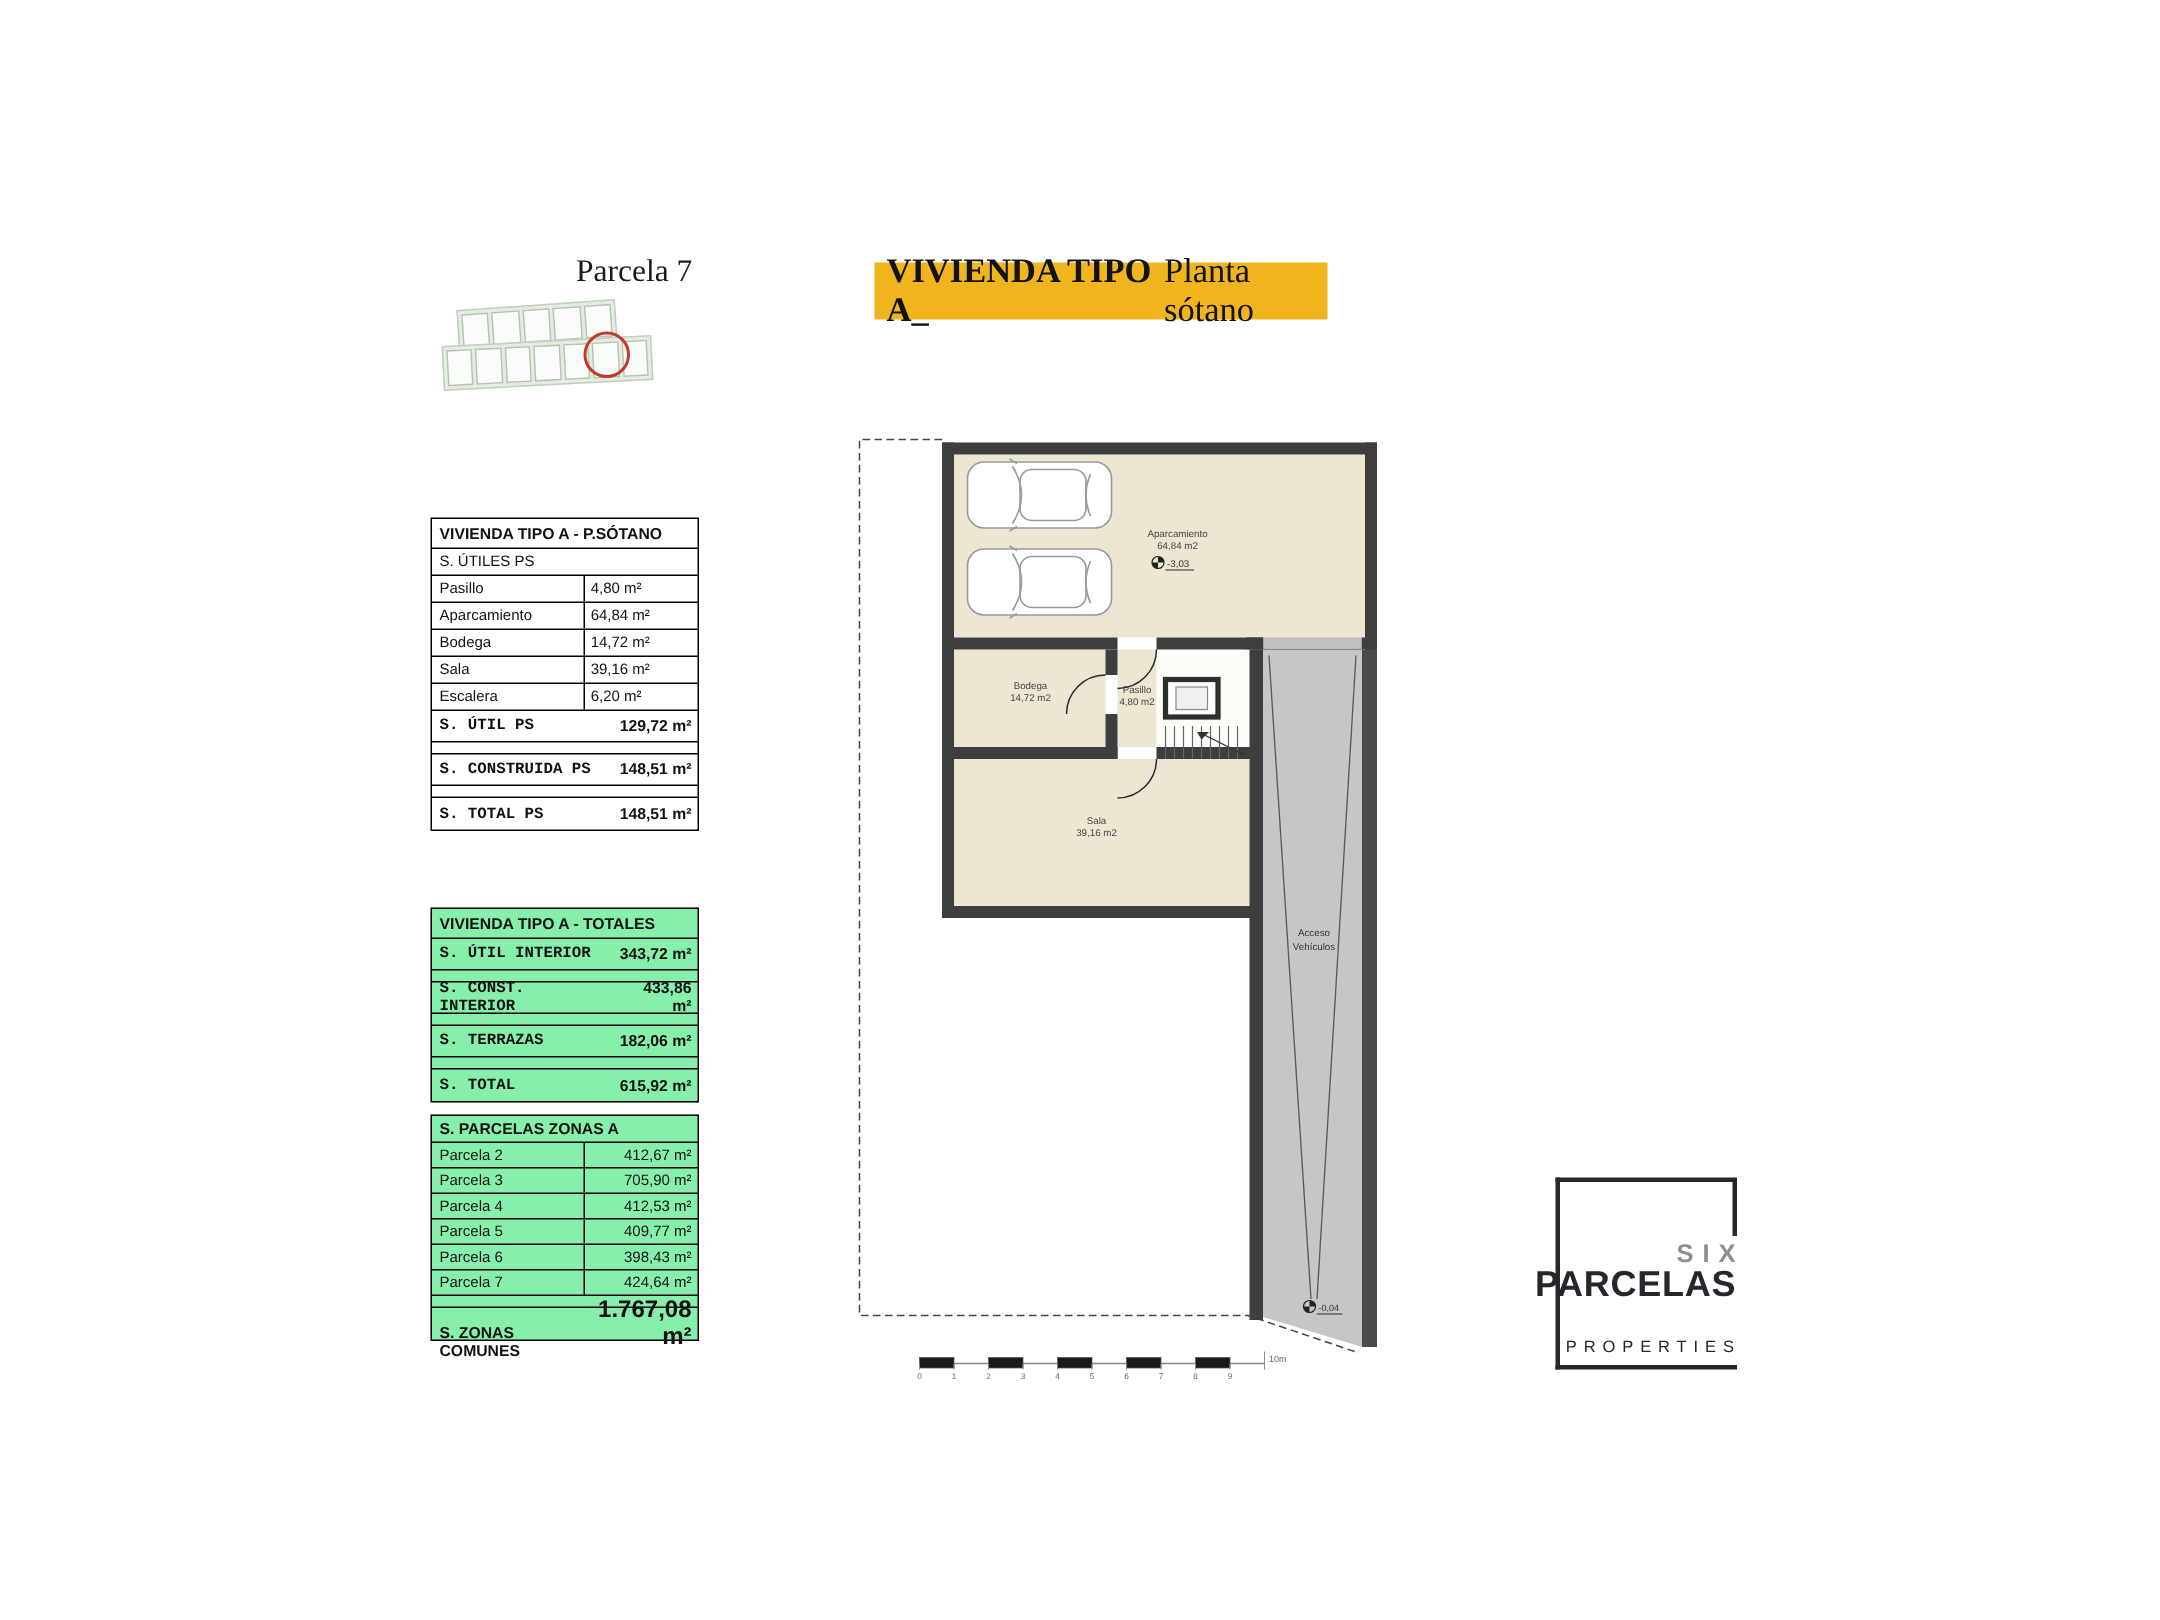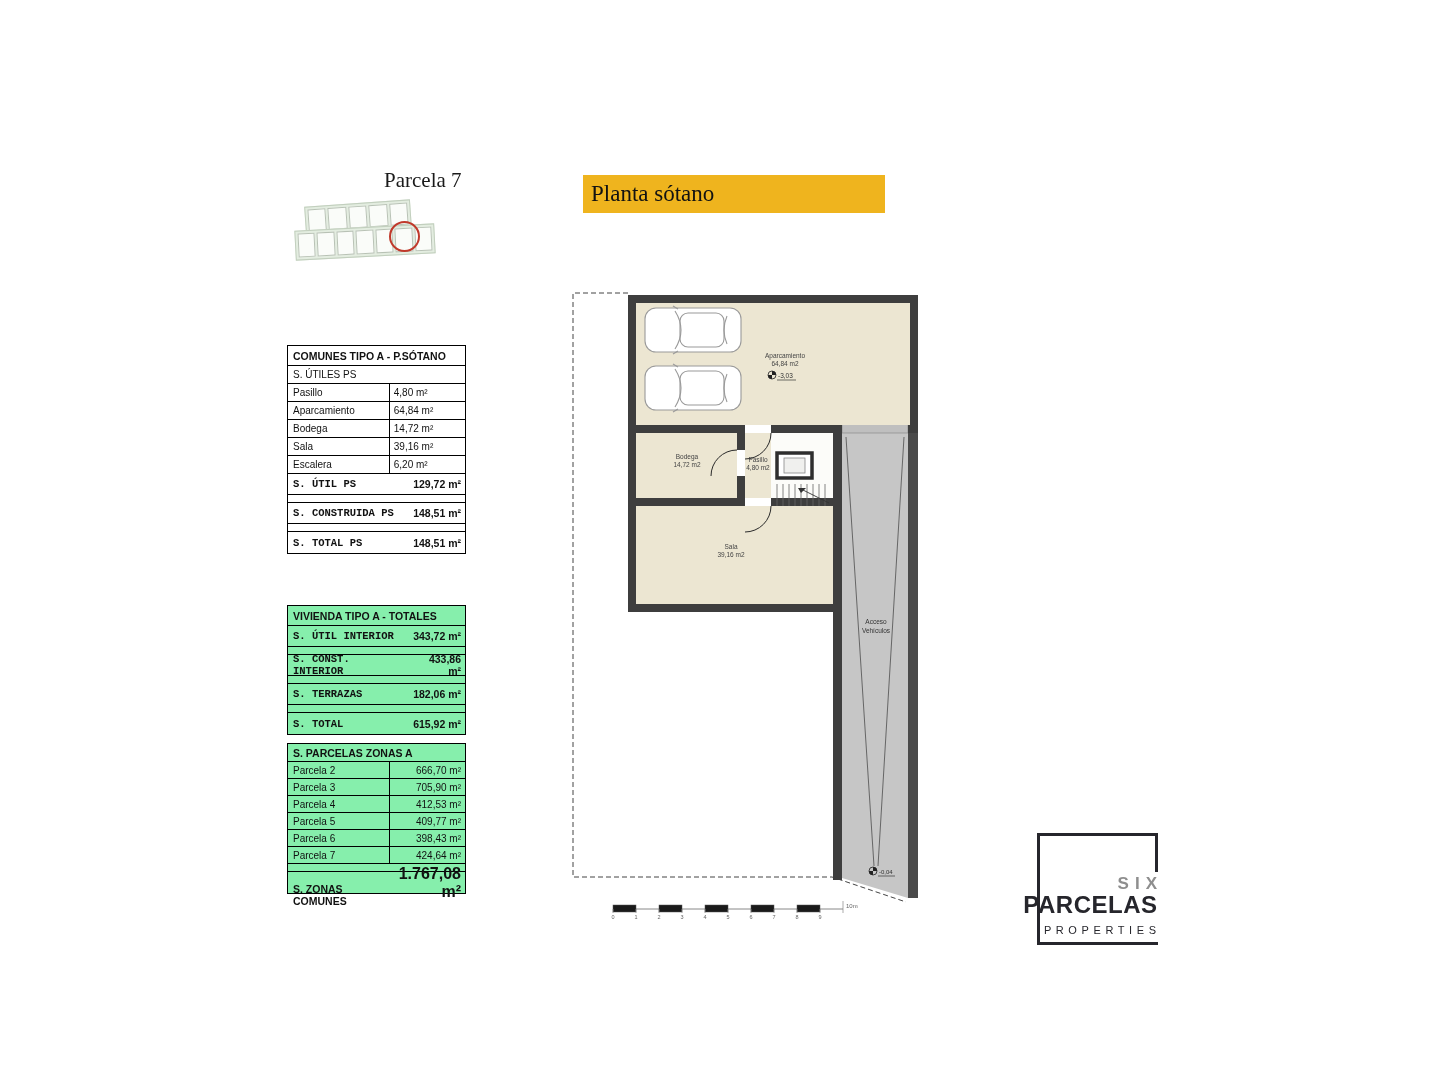--- a/index.html
+++ b/index.html
@@ -42,22 +42,22 @@
   .prow { height:17px; font-size:10px; }
   .prow .lbl { flex:1.35; padding:2px 5px; border-right:1px solid #000; height:100%; box-sizing:border-box; display:flex; align-items:center; }
   .prow .val { flex:1; text-align:right; padding:2px 4px; }
   .zrow { height:21px; font-size:10.5px; font-weight:bold; justify-content:space-between; }
   .zrow .lbl { padding:3px 5px;margin-top:24px; }
   .zrow .val { text-align:right; padding:3px 4px; font-size:16px; }
   
   .plan-svg { position:absolute; left:560px; top:270px; }
   .plan-svg text { font-family:"Liberation Sans", sans-serif; }
   
-  .logo { position:absolute; left:1037px; top:785px; width:121px; height:112px;
-          border-left:3px solid #26262c; border-top:3px solid #26262c; border-bottom:3px solid #26262c; box-sizing:border-box;margin-top:48px; }
+  .logo { position:absolute; left:1037px; top:785px; width:121px; height:128px;
+          border-left:3px solid #26262c; border-top:3px solid #26262c; border-bottom:3px solid #26262c; box-sizing:border-box; }
   .logo::after { content:""; position:absolute; right:0; top:0; width:3px; height:36px; background:#26262c; }
   .logo-six { position:absolute; right:1px; top:38px; font-size:17px; font-weight:600; letter-spacing:6px; margin-right:-6px; color:#8e8e8e; }
   .logo-seconds { position:absolute; right:1px; top:55px; font-size:24px; font-weight:700; letter-spacing:0.5px; margin-right:-0.5px; color:#26262c; }
   .logo-properties { position:absolute; right:2px; bottom:6px; font-size:11px; font-weight:400; letter-spacing:4.6px; margin-right:-4.6px; color:#26262c; }
 </style>
 </head>
 <body>
 
 <div id="canvas">
 
@@ -77,26 +77,27 @@
       <div class="plot"></div>
       <div class="plot"></div>
       <div class="plot"></div>
       <div class="plot"></div>
       <div class="plot"></div>
     </div>
     <div class="red-circle"></div>
   </div>
 
   <div class="banner">
+    <span class="b-bold">VIVIENDA TIPO A_</span>
       <span>Planta sótano</span>
   </div>
 
   <div class="tbl" style="top:345px;">
     <div class="trow hdr">
-        <span>COMUNES TIPO A - P.SÓTANO</span>
+        <span>VIVIENDA TIPO A - P.SÓTANO</span>
       </div>
     <div class="trow sub">
         <span>S. ÚTILES PS</span>
       </div>
     <div class="trow drow">
         <span class="lbl">Pasillo</span>
         <span class="val">4,80 m²</span>
       </div>
     <div class="trow drow">
         <span class="lbl">Aparcamiento</span>
@@ -154,21 +155,21 @@
         <span class="val">615,92 m²</span>
       </div>
   </div>
 
   <div class="tbl gray" style="top:743px;">
     <div class="trow hdr" style="height:18px;">
         <span>S. PARCELAS ZONAS A</span>
       </div>
     <div class="trow prow">
         <span class="lbl">Parcela 2</span>
-        <span class="val">666,70 m²</span>
+        <span class="val">412,67 m²</span>
       </div>
     <div class="trow prow">
         <span class="lbl">Parcela 3</span>
         <span class="val">705,90 m²</span>
       </div>
     <div class="trow prow">
         <span class="lbl">Parcela 4</span>
         <span class="val">412,53 m²</span>
       </div>
     <div class="trow prow">

